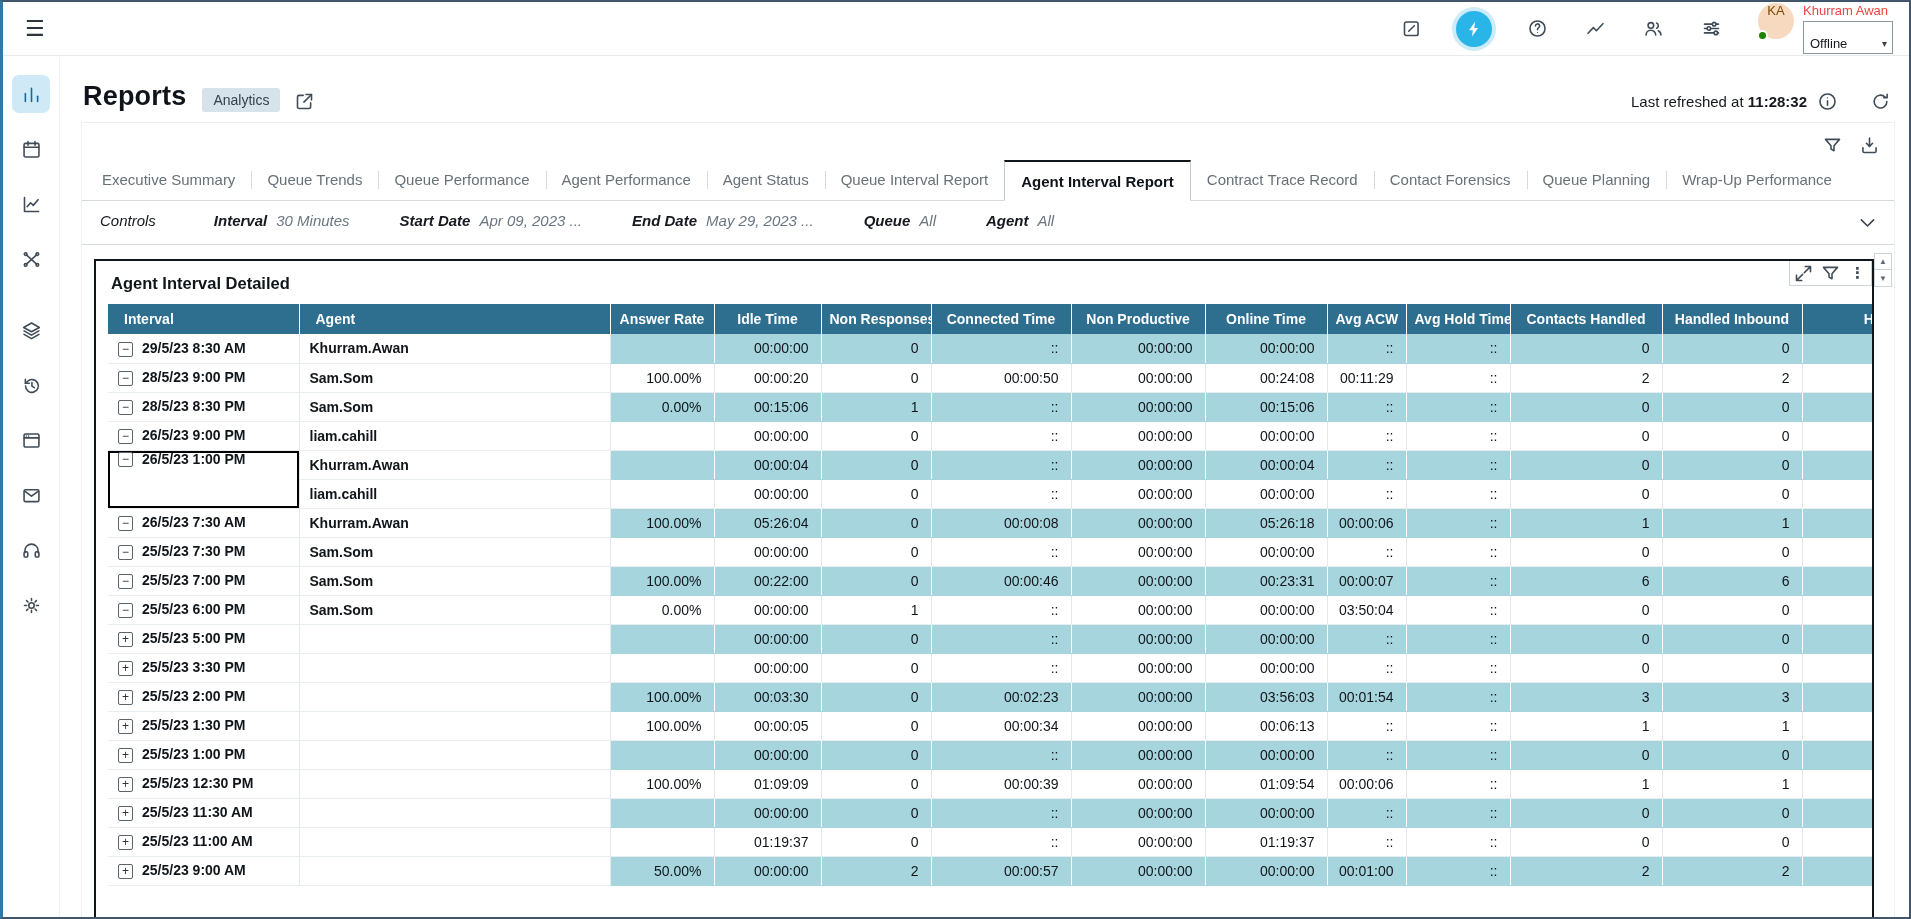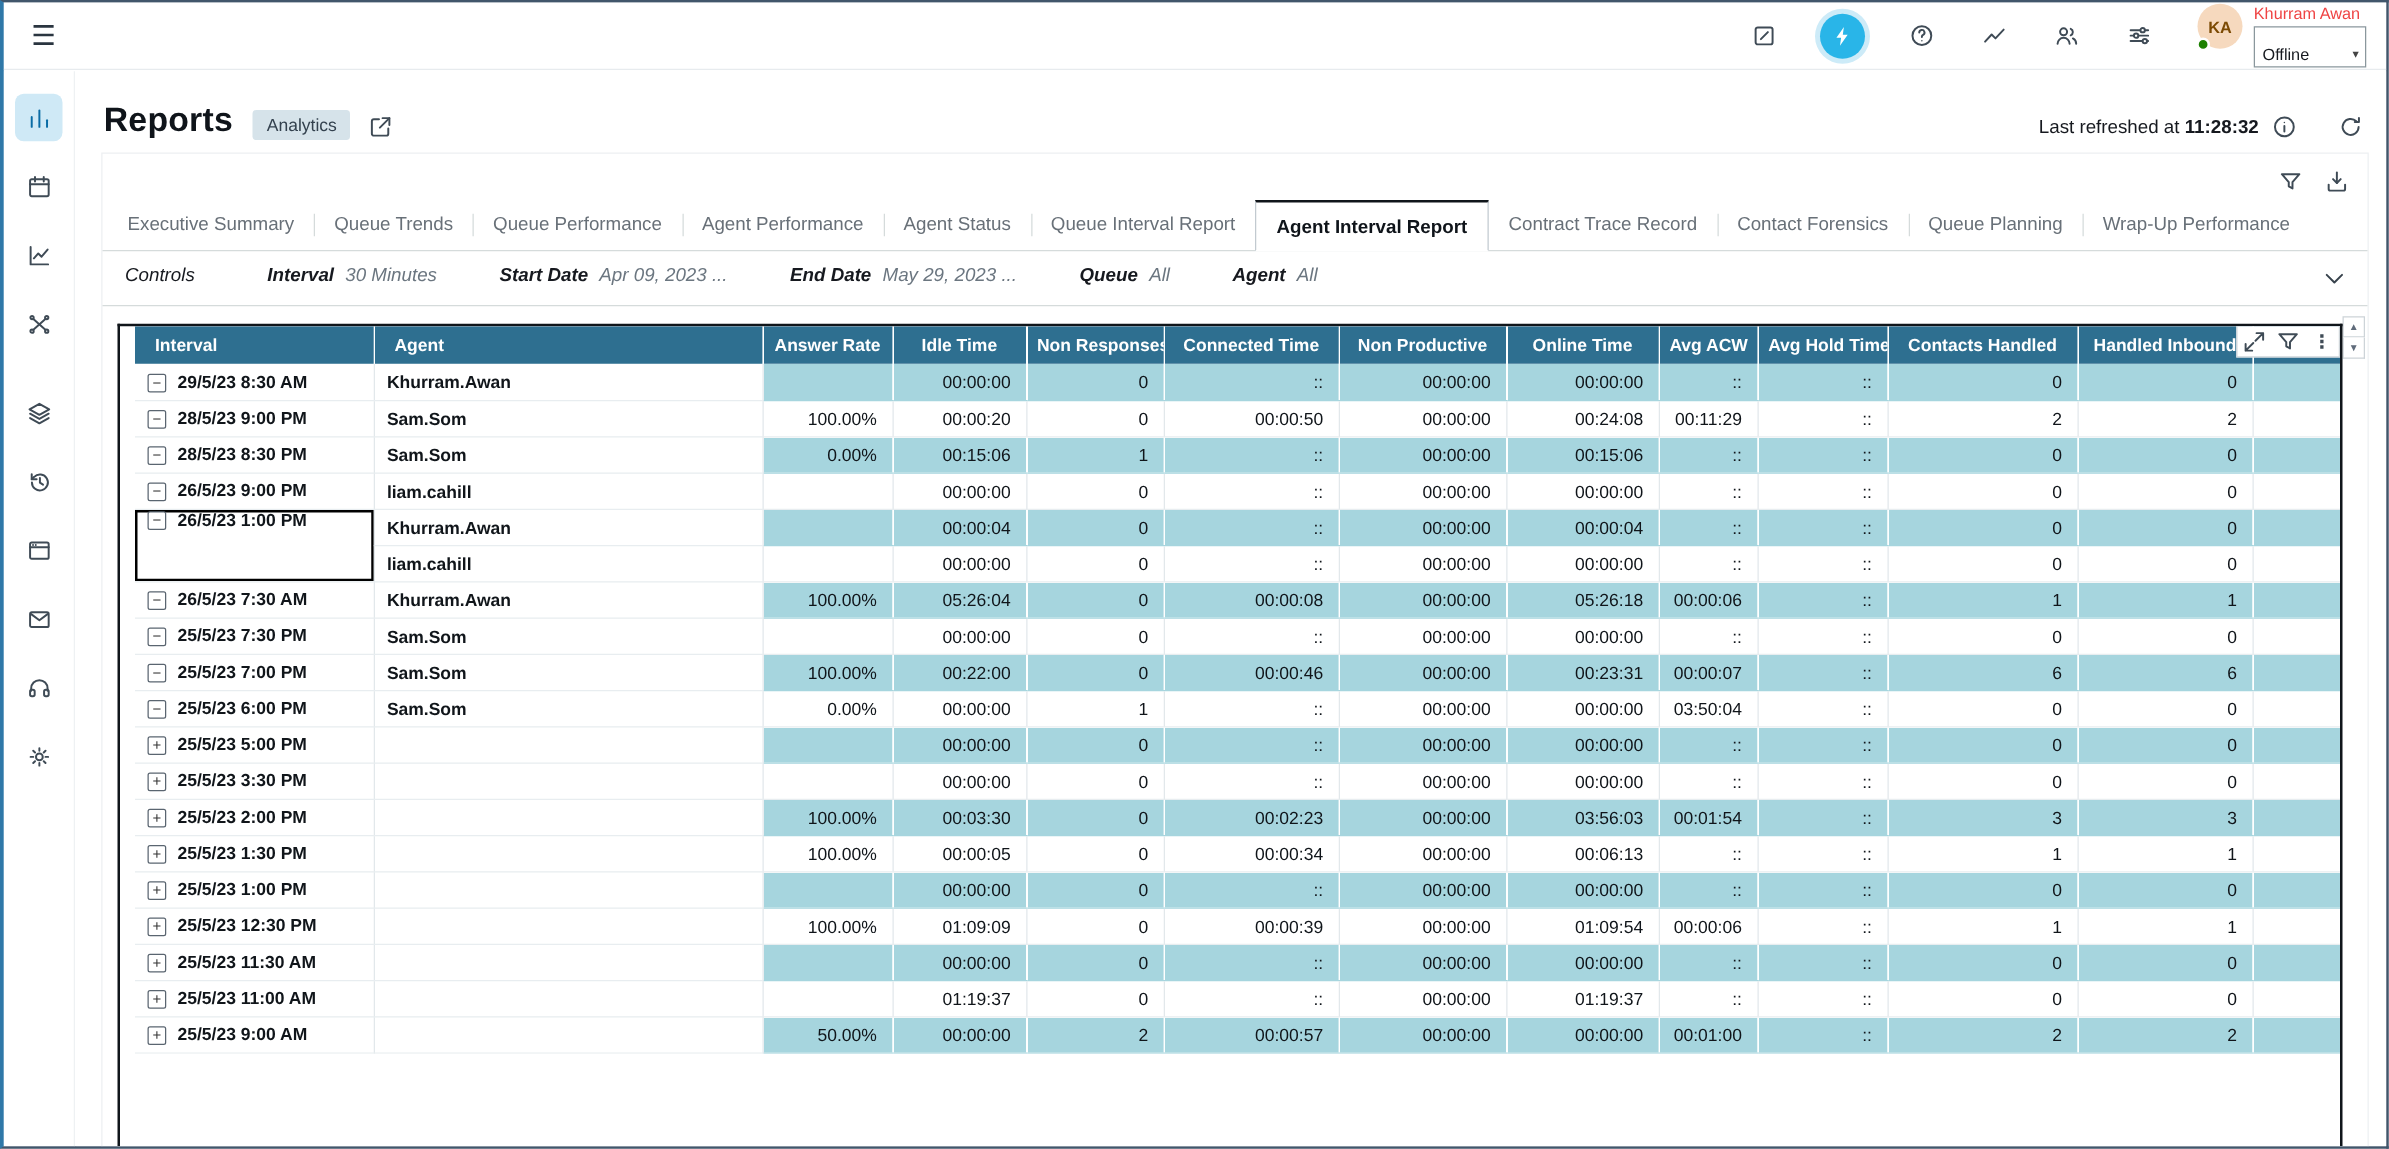--- a/index.html
+++ b/index.html
@@ -12,21 +12,21 @@
   svg { display:block; }
 
   
   .topbar { height:54px; border-bottom:1px solid #e7ebee; display:flex; align-items:center; padding:0 16px 0 22px; background:#fff; }
   .hamburger { font-size:22px; color:#2a3540; cursor:pointer; }
   .topbar-right { margin-left:auto; display:flex; align-items:center; }
   .tb-icons { display:flex; align-items:center; gap:32px; margin-right:34px; }
   .tb-icon { width:26px; height:26px; display:flex; align-items:center; justify-content:center; color:#3f4b56; cursor:pointer; }
   .tb-icon.active { width:36px; height:36px; border-radius:50%; background:#29b5e8; color:#fff; box-shadow:0 0 0 4px #cdebf8; }
   .avatar-wrap { display:flex; align-items:flex-start; gap:9px; }
-  .avatar { width:36px; height:36px; border-radius:50%; background:#f6d9be; color:#7c4a03; font-weight:bold; font-size:13px; position:relative; display:flex; align-items:center; justify-content:center; cursor:pointer; }
+  .avatar { width:36px; height:36px; border-radius:50%; background:#f6d9be; color:#7c4a03; font-weight:normal; font-size:13px; position:relative; display:flex; align-items:flex-start; justify-content:center; cursor:pointer; }
   .status-dot { position:absolute; bottom:-2px; left:-1px; width:11px; height:11px; border-radius:50%; background:#1d8102; border:2px solid #fff; }
   .user-meta { display:flex; flex-direction:column; }
   .user-name { font-size:13px; color:#ef4444; }
   .status-select { margin-top:3px; border:1px solid #8a979d; font-size:13px; padding:14px 5px 2px 6px; width:90px; display:flex; justify-content:space-between; align-items:center; background:#fff; cursor:pointer; color:#16191f; }
   .sel-caret { font-size:10px; color:#444; }
 
   
   .sidebar { position:absolute; left:0; top:55px; bottom:0; width:57px; border-right:1px solid #eef1f3; background:#fff; display:flex; flex-direction:column; align-items:center; padding-top:18px; gap:17px; z-index:5; }
   .sb-icon { width:38px; height:38px; display:flex; align-items:center; justify-content:center; border-radius:7px; color:#3f4b56; cursor:pointer; }
   .sb-icon.active { background:#cfe9f6; color:#0a6ca5; }
@@ -327,20 +327,21 @@
                 <path d="M14 4h6v6M10 20H4v-6M20 4l-7 7M4 20l7-7"></path>
               </svg>
             </span>
           <span class="wt-btn">
               <svg width="21" height="21" viewBox="0 0 24 24" fill="none" stroke="currentColor" stroke-width="1.8" stroke-linecap="round" stroke-linejoin="round">
                 <path d="M4 5h16l-6.3 7.2V18l-3.4-1.9v-3.9L4 5z"></path>
               </svg>
             </span>
           <span class="wt-btn dots">⋮</span>
         </div>
+        <div class="widget-title">Agent Interval Detailed</div>
         <div class="table-wrap">
           <table class="grid">
             <colgroup>
                 <col style="width: 191px;">
                 <col style="width: 311px;">
                 <col style="width: 104px;">
                 <col style="width: 107px;">
                 <col style="width: 110px;">
                 <col style="width: 140px;">
                 <col style="width: 134px;">

